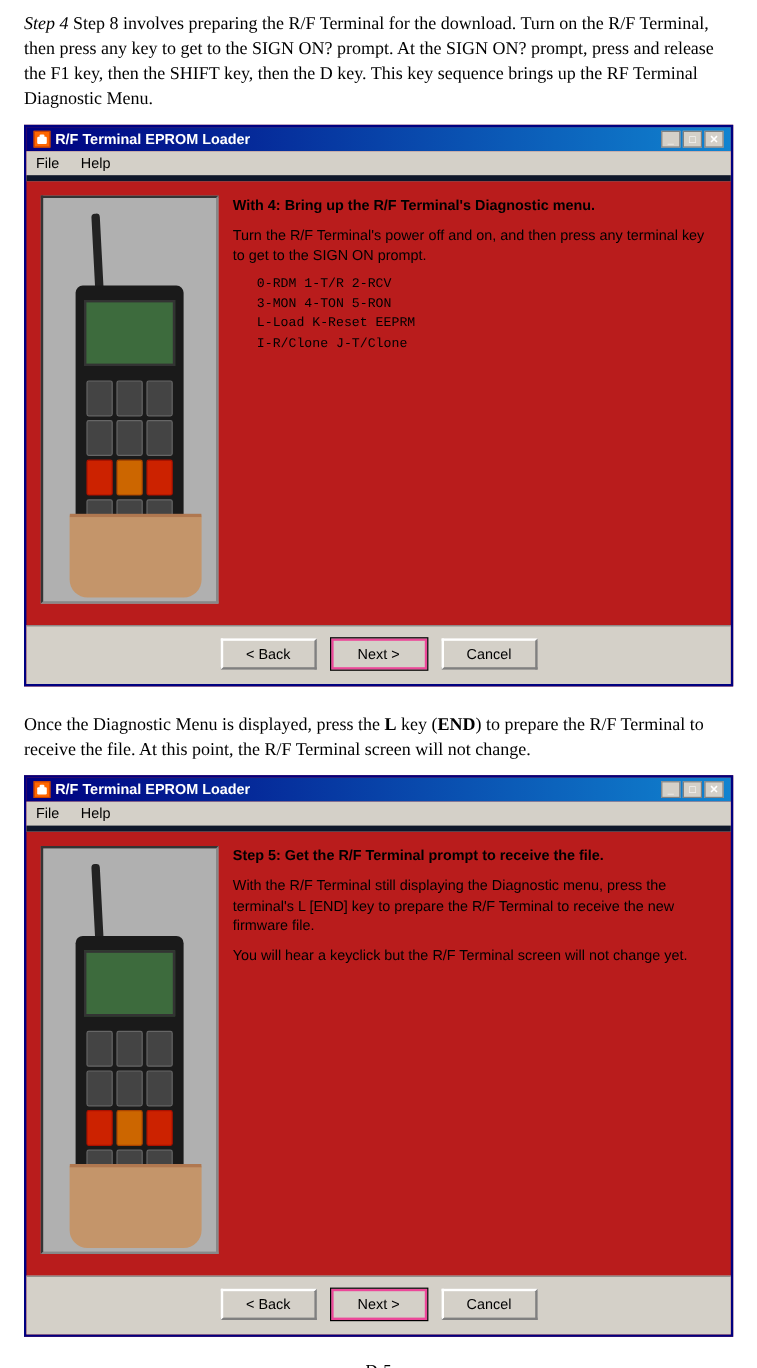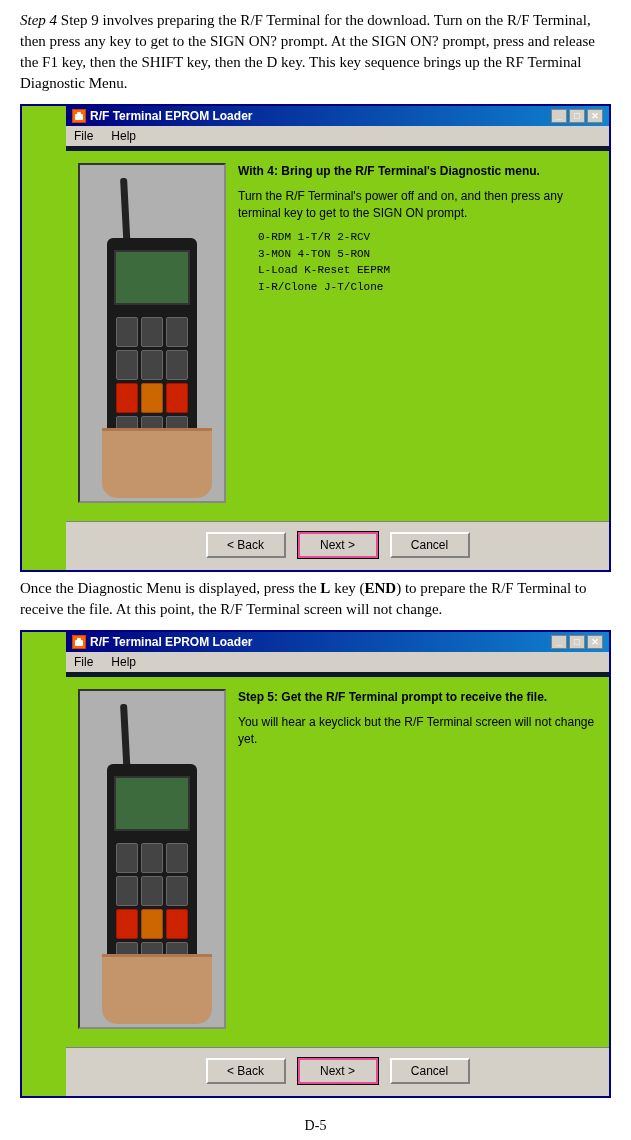--- a/index.html
+++ b/index.html
@@ -17,23 +17,22 @@
       margin-bottom: 10px;
       line-height: 1.4;
     }
 
     em { font-style: italic; }
     strong { font-weight: bold; }
 
     
     .window {
       border: 2px solid #000080;
-      margin-bottom: 6px;
-      background: #84cc16;
-      padding-left: 44px;
+      margin-bottom: 22px;
+      background: #b91c1c;
     }
 
     .title-bar {
       background: linear-gradient(to right, #000080, #1084d0);
       color: white;
       font-family: Arial, sans-serif;
       font-size: 12px;
       font-weight: bold;
       padding: 3px 6px;
       display: flex;
@@ -165,21 +164,21 @@
     .page-number {
       text-align: center;
       margin-top: 20px;
       font-size: 14px;
     }
   </style>
 </head>
 <body>
 
 <p class="body-text">
-  <em>Step 4</em> <span>Step 9 involves preparing the R/F Terminal for the download.  Turn on the R/F Terminal, then press any key to get to the SIGN ON? prompt. At the SIGN ON? prompt, press and release the F1 key, then the SHIFT key, then the D key. This key sequence brings up the RF Terminal Diagnostic Menu.</span>
+  <em>Step 4</em> <span>Step 8 involves preparing the R/F Terminal for the download.  Turn on the R/F Terminal, then press any key to get to the SIGN ON? prompt. At the SIGN ON? prompt, press and release the F1 key, then the SHIFT key, then the D key. This key sequence brings up the RF Terminal Diagnostic Menu.</span>
 </p>
 
 <div class="window">
   <div class="title-bar">
     <div class="title-bar-left">
       <div class="title-icon">
         <svg width="10" height="10" viewBox="0 0 10 10">
           <rect x="1" y="3" width="8" height="6" fill="#fff" rx="1"></rect>
           <rect x="3" y="1" width="4" height="4" fill="#fff" rx="1"></rect>
         </svg>
@@ -296,20 +295,21 @@
             <div style="background:#444; border-radius:2px; border:1px solid #666;"></div>
           </div>
         </div>
 
         <div style="position:absolute; bottom:0; left:0; width:110px; height:70px; background:#c4956a; border-radius:0 0 15px 15px; border-top:3px solid #b07850;"></div>
       </div>
     </div>
 
     <div class="instructions-panel">
       <p class="step-title">Step 5: Get the R/F Terminal prompt to receive the file.</p>
+      <p>With the R/F Terminal still displaying the Diagnostic menu, press the terminal's L [END] key to prepare the R/F Terminal to receive the new firmware file.</p>
       <p>You will hear a keyclick but the R/F Terminal screen will not change yet.</p>
     </div>
   </div>
   <div class="button-row">
     <button class="win-button">&lt; Back</button>
     <button class="win-button default">Next &gt;</button>
     <button class="win-button">Cancel</button>
   </div>
 </div>
 

